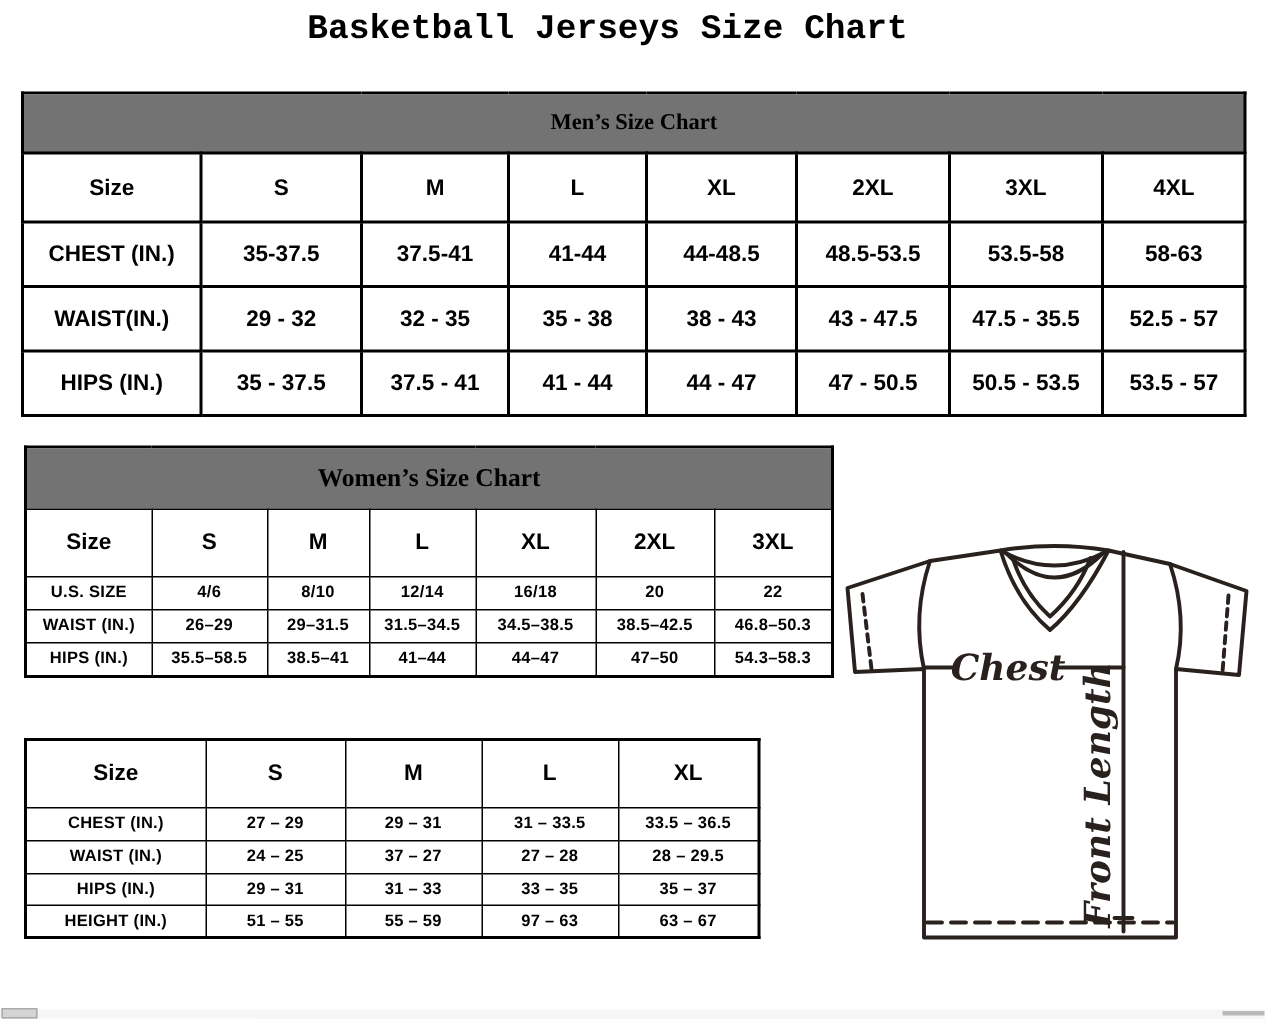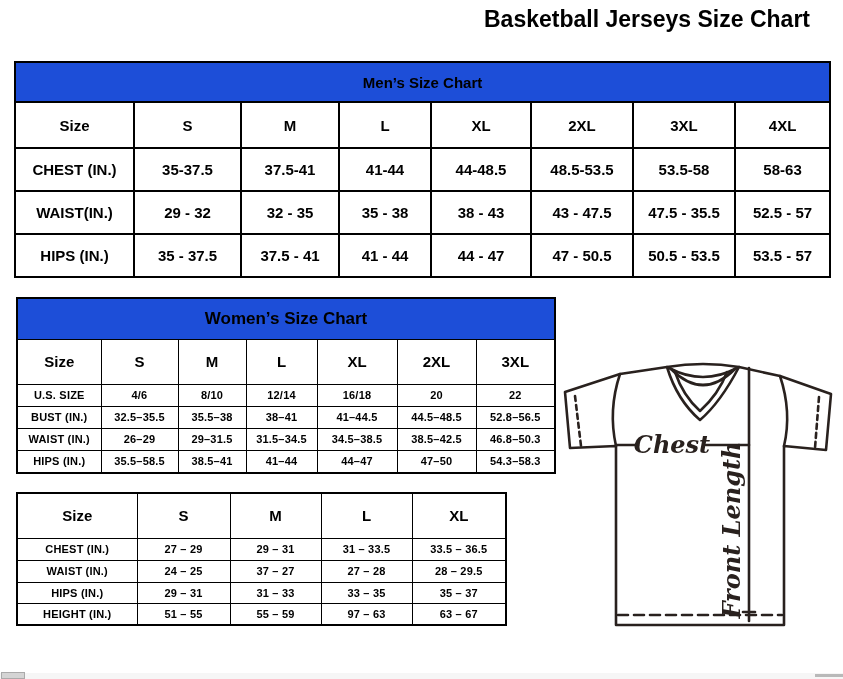--- a/index.html
+++ b/index.html
@@ -6,23 +6,23 @@
   body{
     position:relative;
     width:843px;height:679px;
     background:#ffffff;
     overflow:hidden;
     font-family:"Liberation Sans",sans-serif;
     color:#000;
   }
   .page-title{
     position:absolute;left:0;top:6px;width:810px;
-    text-align:right;
+    text-align:center;
     font-size:23px;font-weight:bold;
-    font-family:Liberation Sans, sans-serif;
+    font-family:Liberation Mono, monospace;
   }
   table.sizetable{
     position:absolute;
     border-collapse:collapse;
     table-layout:fixed;
     background:#fff;
     border:2px solid #000;
     font-weight:bold;
     color:#000;
   }
@@ -32,22 +32,22 @@
     vertical-align:middle;
     padding:0;
     overflow:hidden;
     white-space:nowrap;
   }
   table.mens{left:14px;top:61px;width:815px;}
   table.mens td{border-width:2px;font-size:15px;}
   table.womens{left:16px;top:297px;width:538px;}
   table.youth{left:16px;top:492px;width:489px;}
   td.tbl-title{
-    background:#1d4ed8;
-    font-size:17px;font-weight:bold;
+    background:#737373;
+    font-size:17px;font-weight:bold;font-family:Liberation Serif, serif;
   }
   tr.size-row td{font-size:15px;margin-top:27px;}
   table.womens tr.data-row td,
   table.youth tr.data-row td{font-size:11px;letter-spacing:.2px;text-align:center;}
   .jersey-wrap{position:absolute;left:558px;top:360px;width:282px;height:272px;}
   .jersey-wrap svg{display:block;width:100%;height:100%;}
   .jersey-label{
     font-family:"DejaVu Serif","Liberation Serif",serif;
     font-style:italic;font-weight:bold;
     fill:#29211e;
@@ -143,29 +143,20 @@
         <td>3XL</td>
       </tr>
       <tr class="data-row" style="height: 22px;">
         <td>U.S. SIZE</td>
         <td>4/6</td>
         <td>8/10</td>
         <td>12/14</td>
         <td>16/18</td>
         <td>20</td>
         <td>22</td>
-      </tr>
-      <tr class="data-row" style="height: 22px;">
-        <td>BUST (IN.)</td>
-        <td>32.5–35.5</td>
-        <td>35.5–38</td>
-        <td>38–41</td>
-        <td>41–44.5</td>
-        <td>44.5–48.5</td>
-        <td>52.8–56.5</td>
       </tr>
       <tr class="data-row" style="height: 22px;">
         <td>WAIST (IN.)</td>
         <td>26–29</td>
         <td>29–31.5</td>
         <td>31.5–34.5</td>
         <td>34.5–38.5</td>
         <td>38.5–42.5</td>
         <td>46.8–50.3</td>
       </tr>

